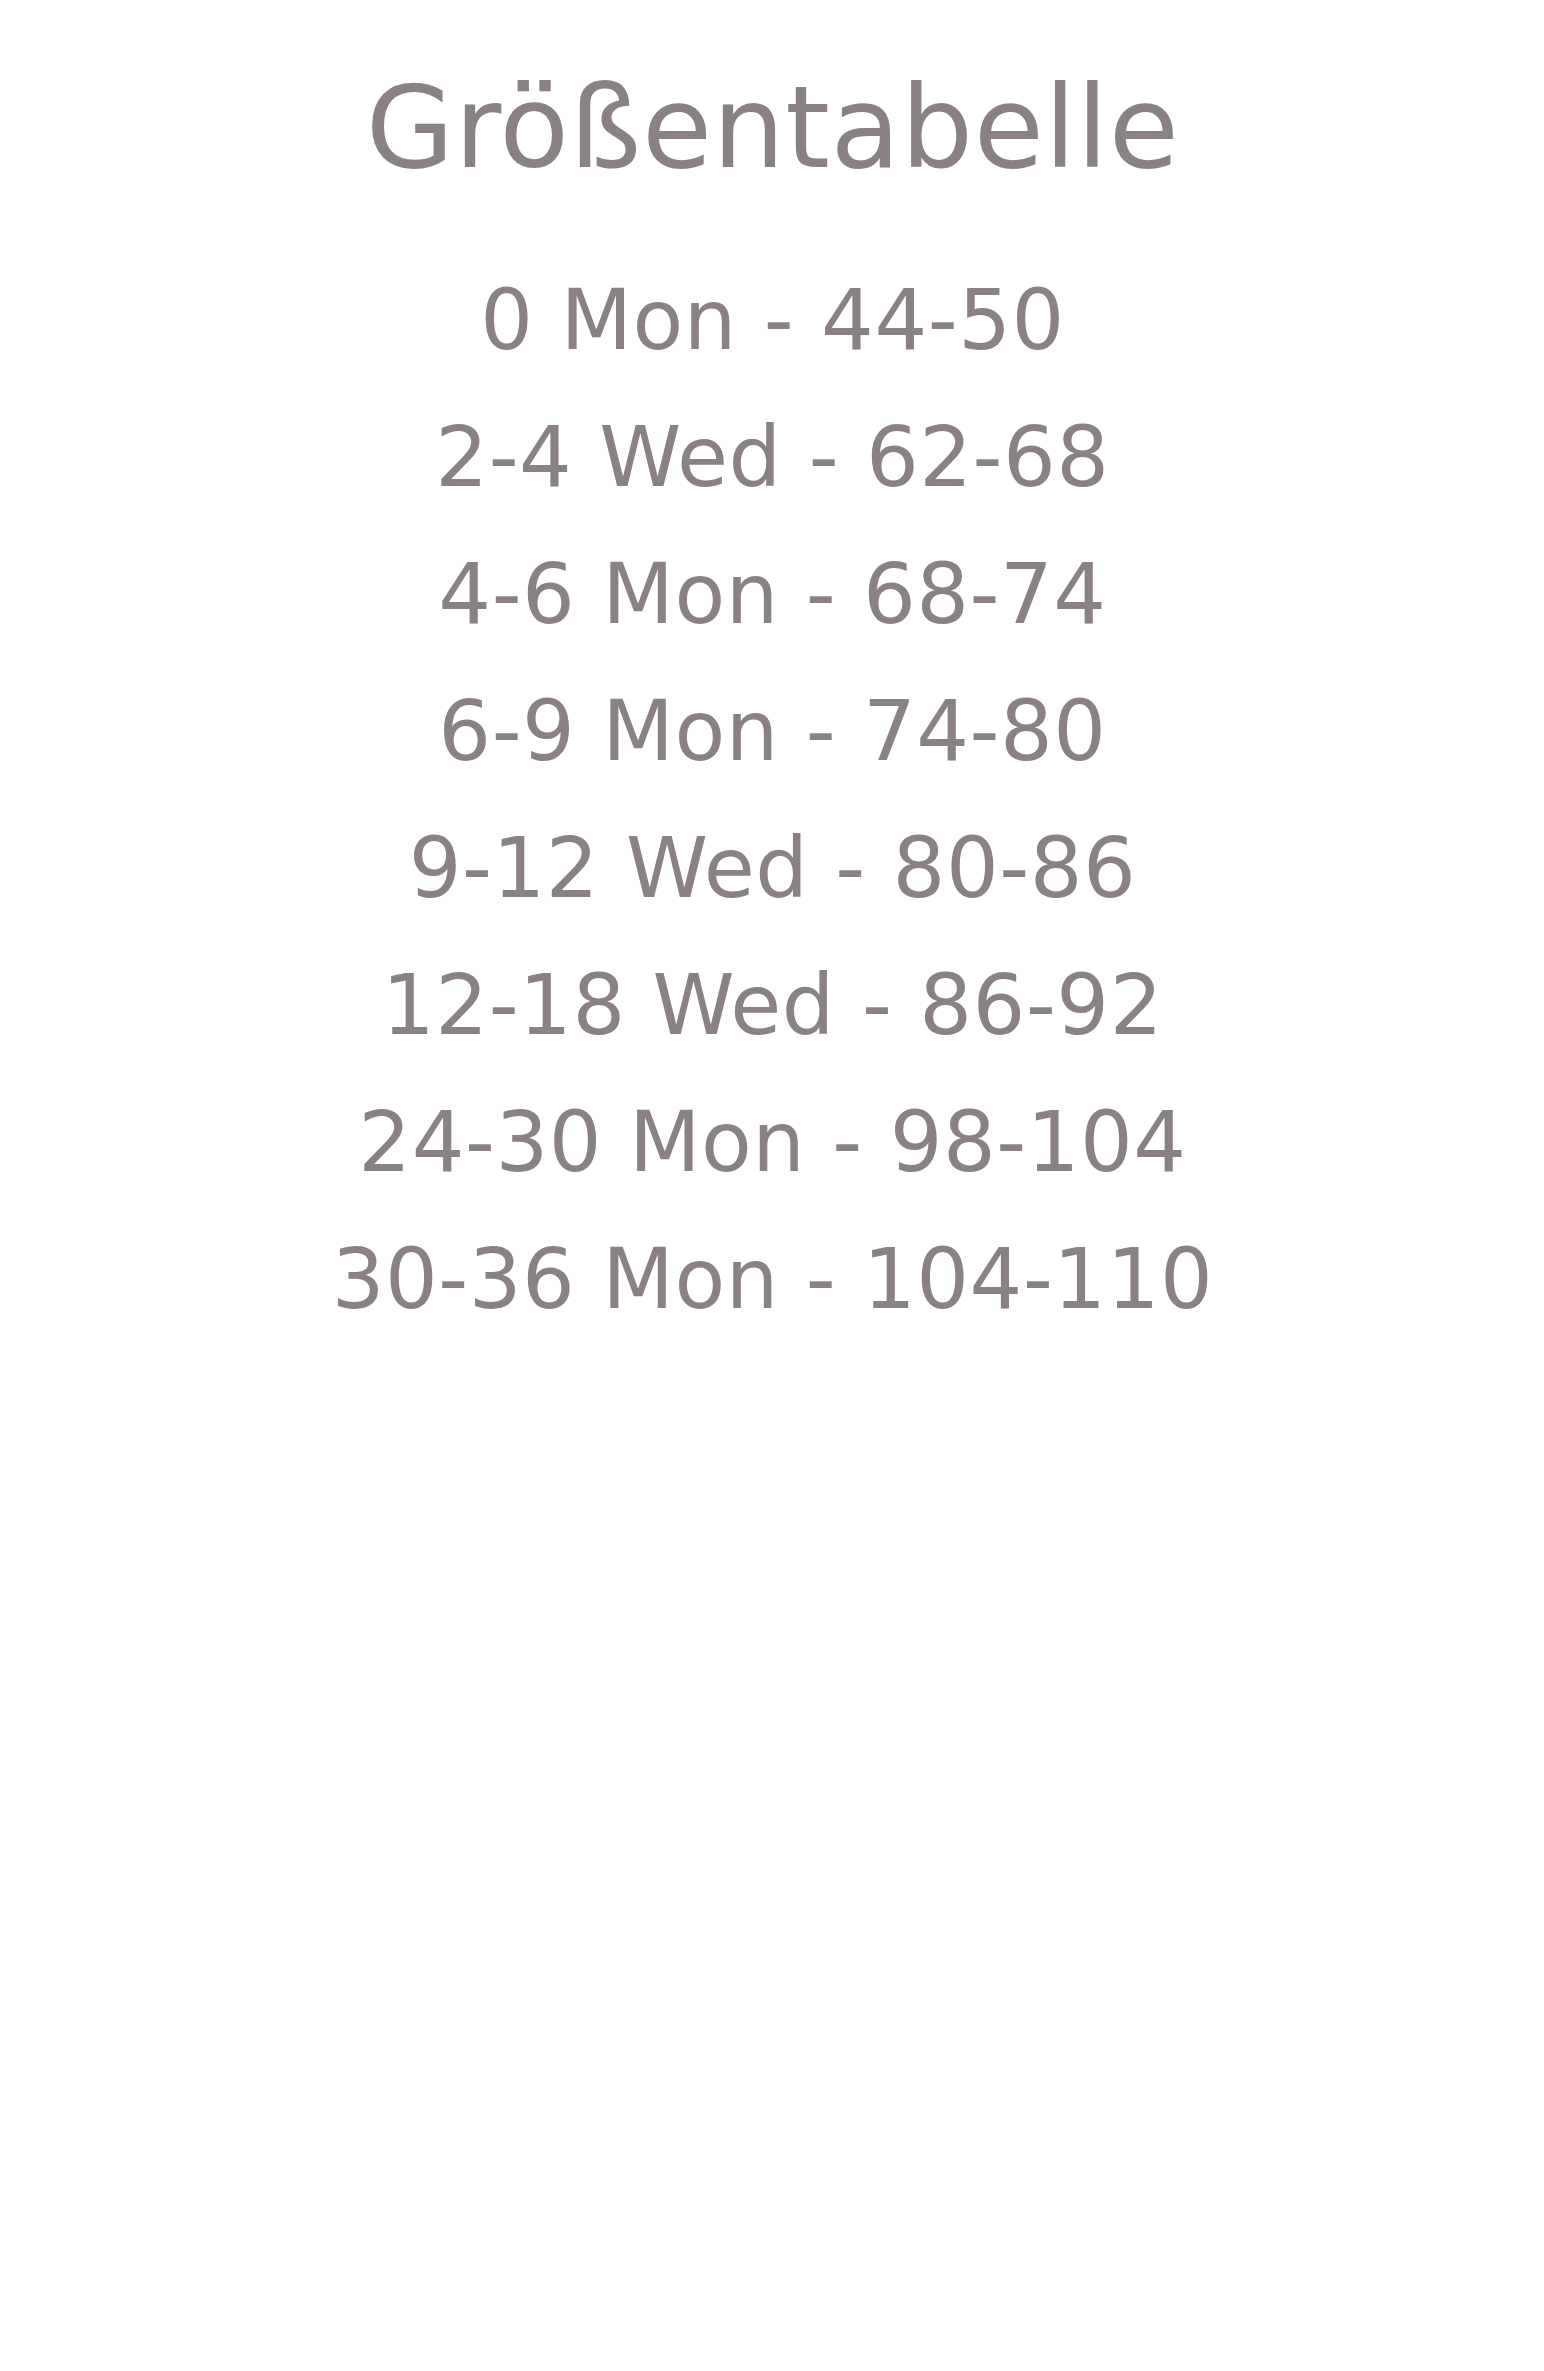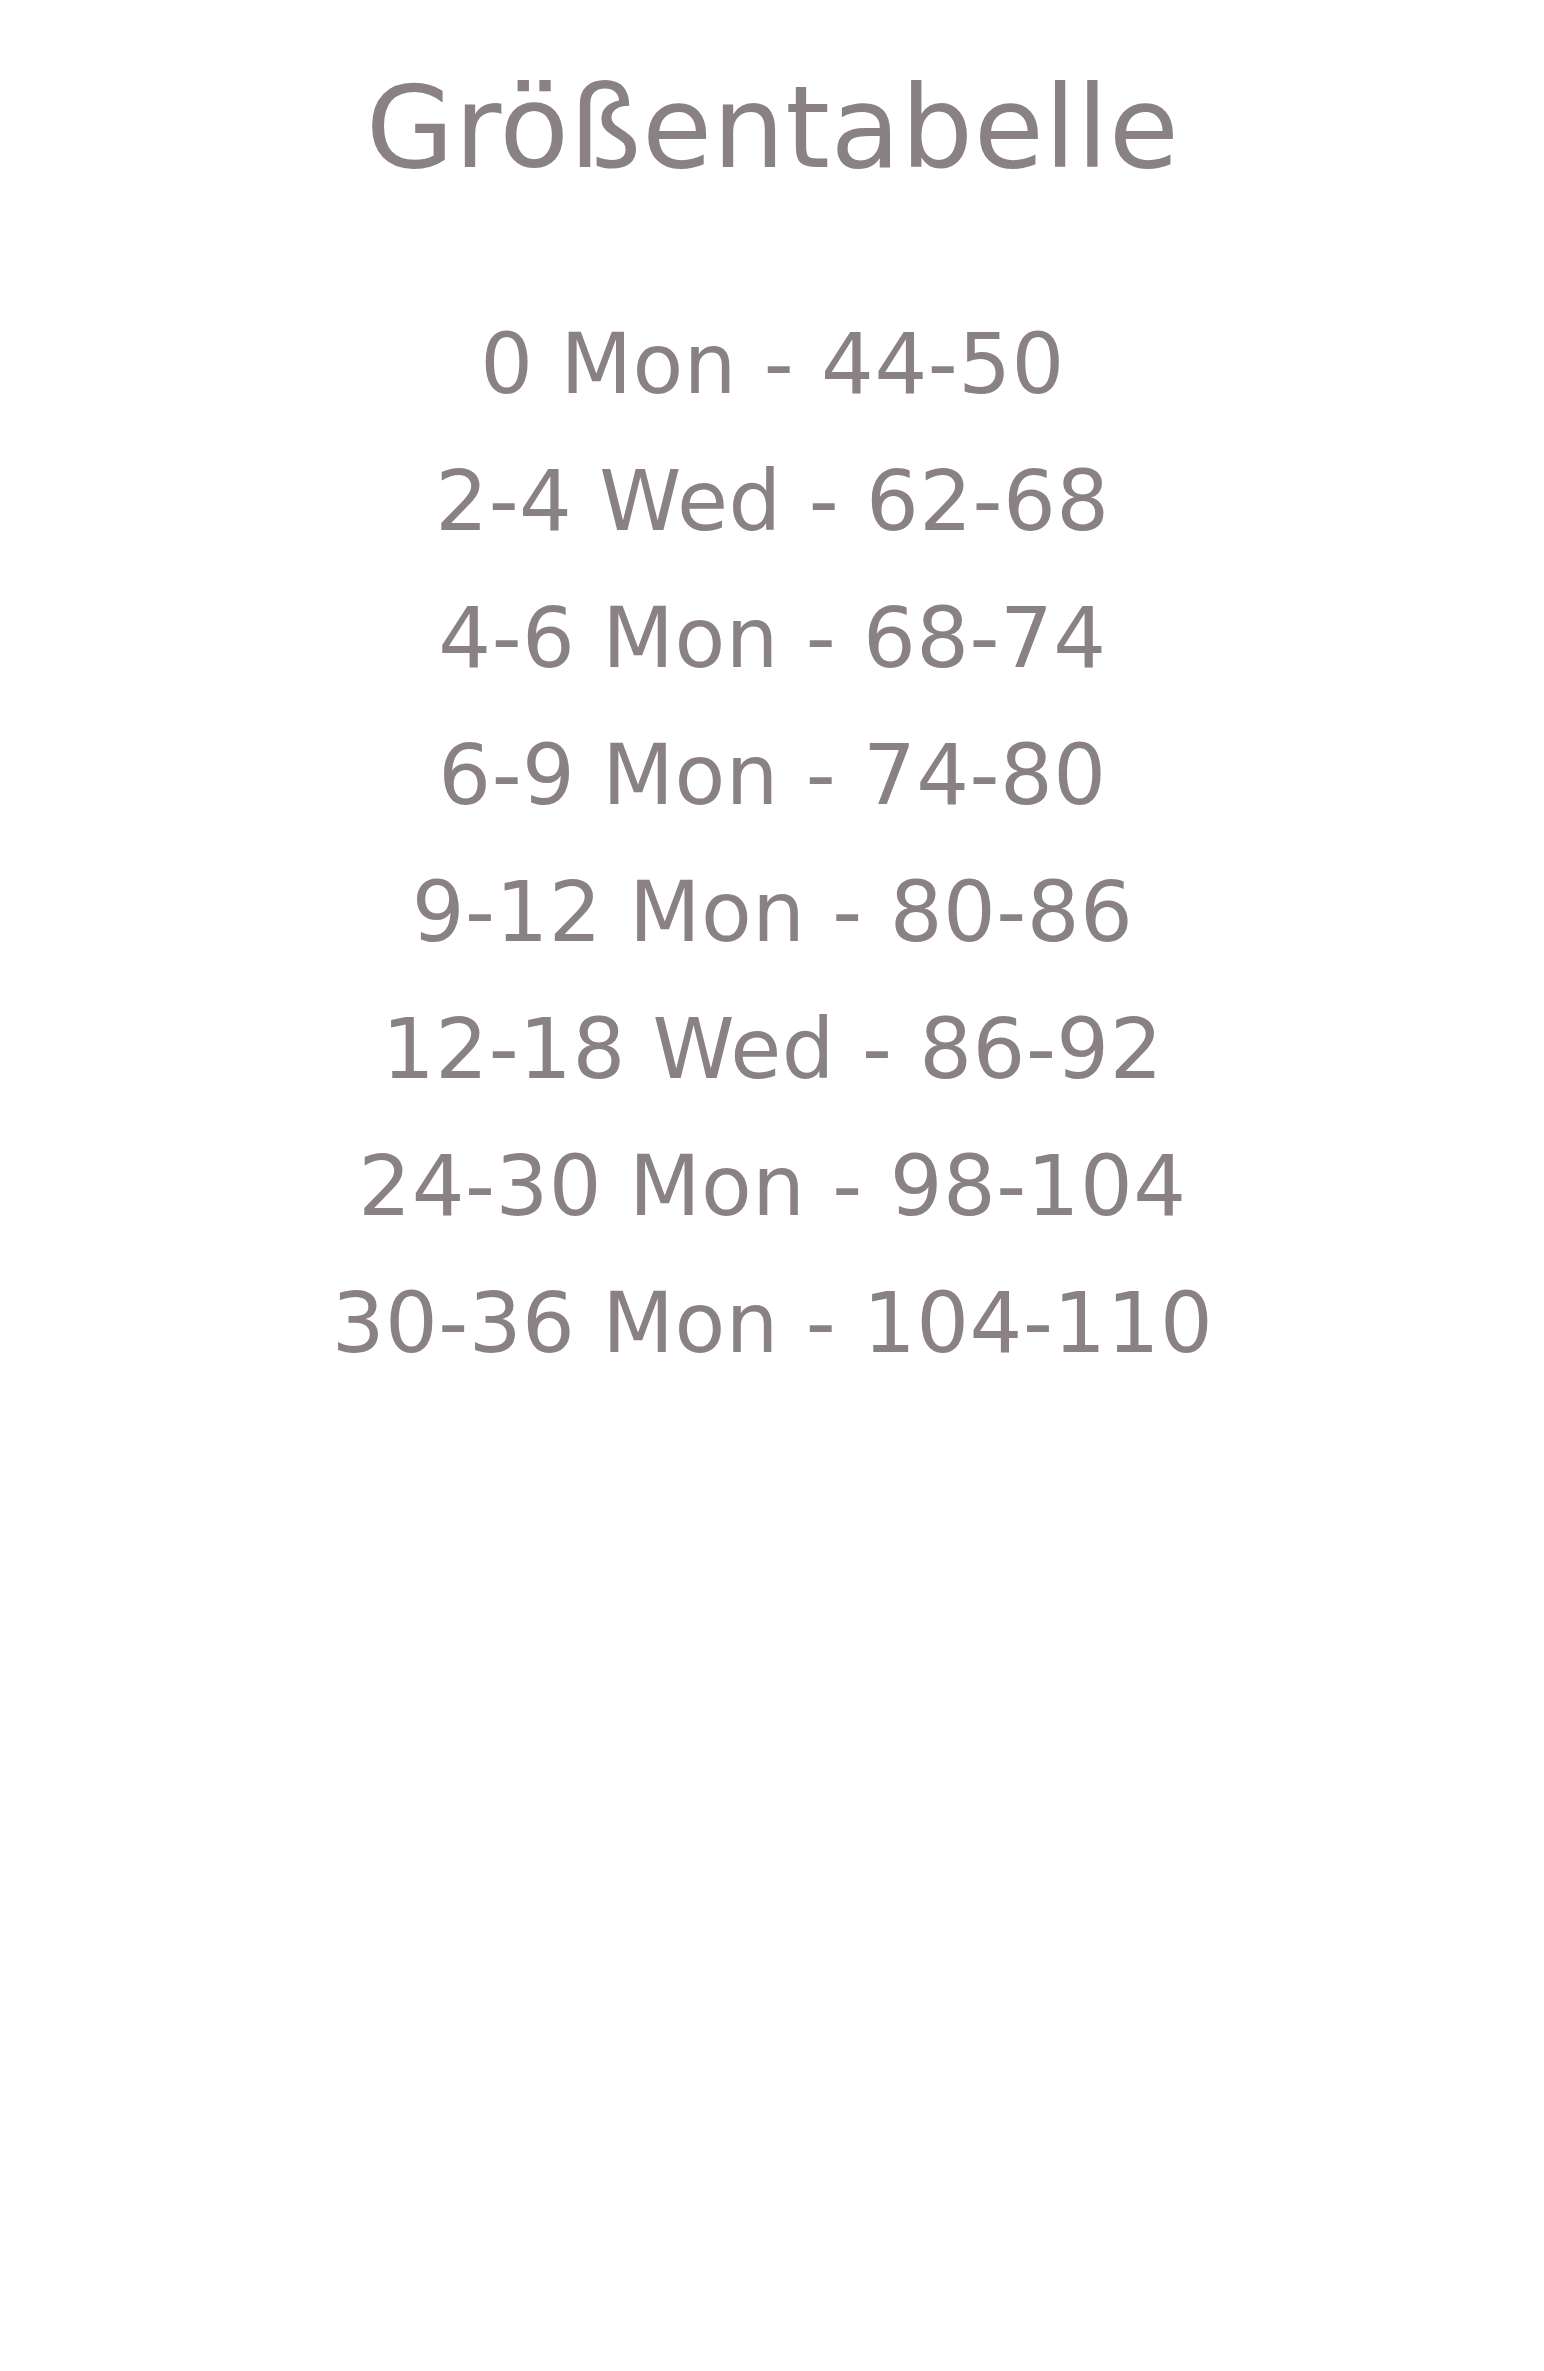--- a/index.html
+++ b/index.html
@@ -27,21 +27,21 @@
   .size-chart-title {
     font-size: 114px;
     line-height: 1.15;
     font-weight: 400;
     color: #8a8184;
     letter-spacing: 0.5px;
     text-align: center;
     margin: 12px;
   }
   .size-list {
-    margin-top: 118px;
+    margin-top: 74px;
     display: flex;
     flex-direction: column;
     align-items: center;
     width: 100%;
   }
   .size-row {
     font-size: 83px;
     line-height: 1.0;
     color: #8a8184;
     text-align: center;
@@ -58,20 +58,20 @@
 
 <div class="page">
 
   <h1 class="size-chart-title">Größentabelle</h1>
 
   <div class="size-list">
     <div class="size-row">0 Mon - 44-50</div>
     <div class="size-row">2-4 Wed - 62-68</div>
     <div class="size-row">4-6 Mon - 68-74</div>
     <div class="size-row">6-9 Mon - 74-80</div>
-    <div class="size-row">9-12 Mon - 80-86</div>
+    <div class="size-row">9-12 Wed - 80-86</div>
     <div class="size-row">12-18 Wed - 86-92</div>
     <div class="size-row">24-30 Mon - 98-104</div>
     <div class="size-row">30-36 Mon - 104-110</div>
   </div>
 
 </div>
 
 
 </body></html>

